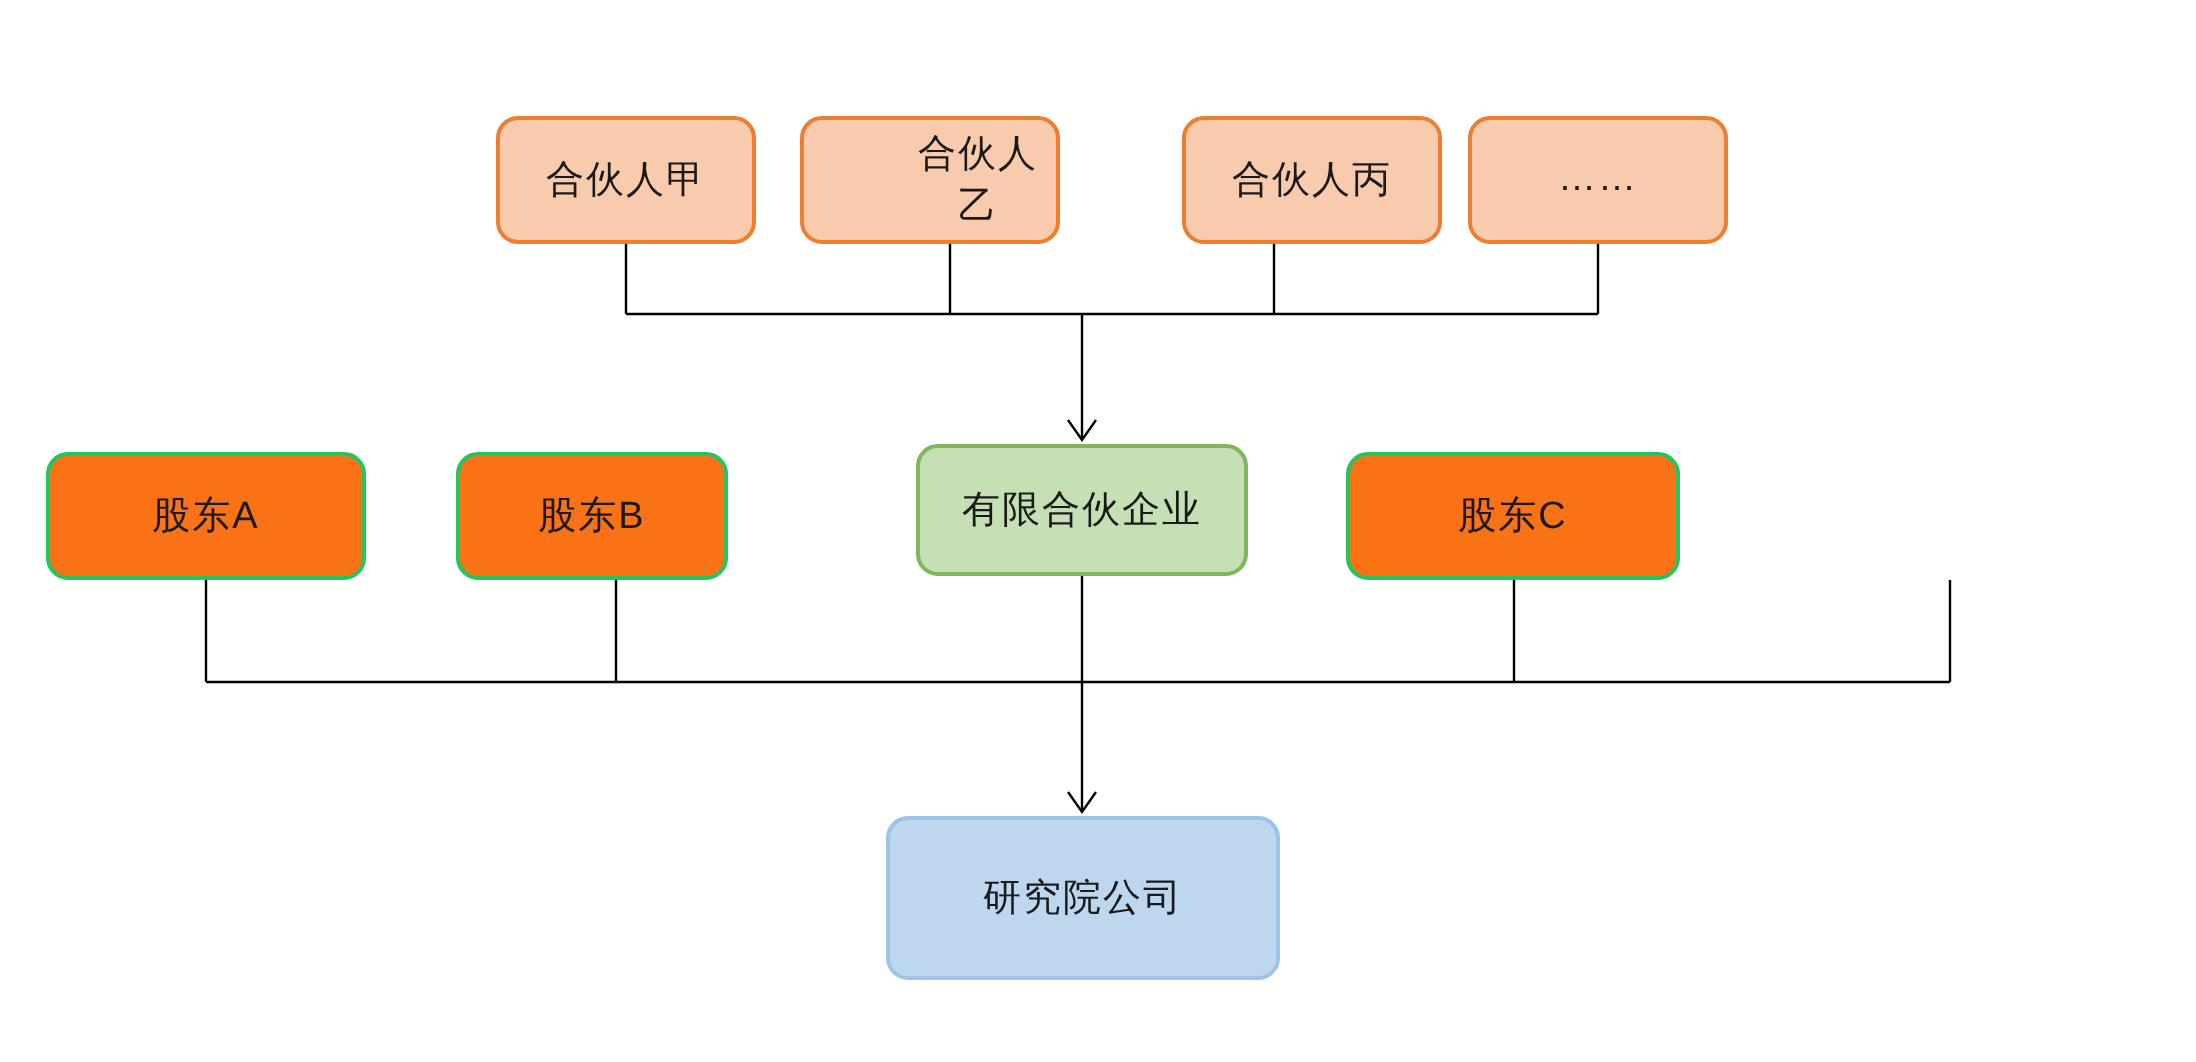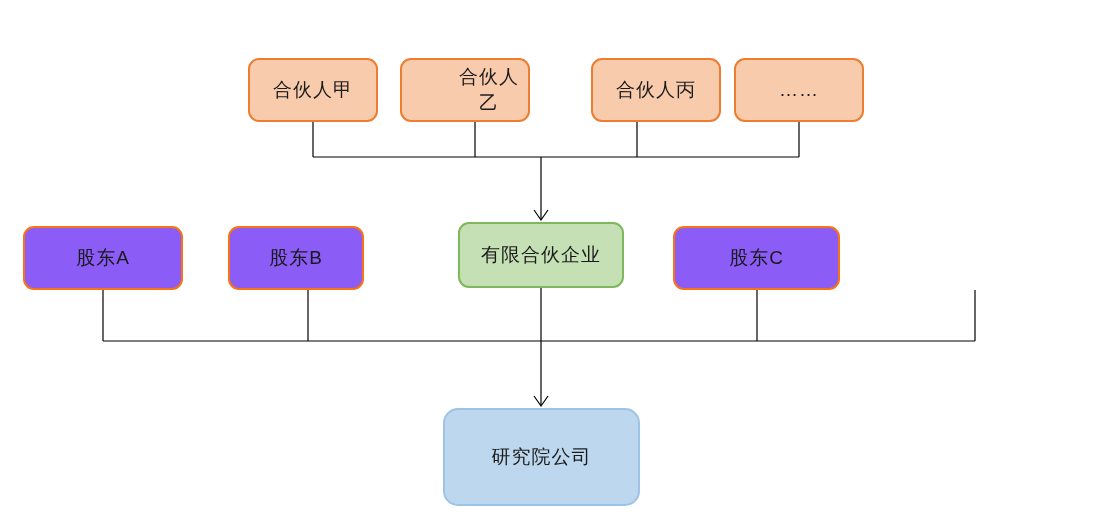--- a/index.html
+++ b/index.html
@@ -33,21 +33,21 @@
     border-radius: 11px;
     display: flex;
     align-items: center;
     justify-content: center;
     font-size: 19px;
     color: #1a1a1a;
     letter-spacing: 1px;
     text-align: center;
   }
   .node.orange { background: #F8CBAD; border: 2px solid #ED7D31; }
-  .node.gold   { background: #8b5cf6; border: 2px solid #f97316; }
+  .node.gold   { background: #f97316; border: 2px solid #22c55e; }
   .node.green  { background: #C5E0B4; border: 2px solid #7FB75C; }
   .node.blue   { background: #BDD7EE; border: 2px solid #9DC3E6; }
 </style>
 </head>
 <body>
 
 <div class="canvas">
 
   <svg class="connectors" viewBox="0 0 1098 531" xmlns="http://www.w3.org/2000/svg">
 
@@ -71,15 +71,15 @@
   <div class="node orange" style="left:248px; top:58px;  width:130px; height:64px;">合伙人甲</div>
   <div class="node orange" style="left:400px; top:58px;  width:130px; height:64px;padding-left:48px;">合伙人乙</div>
   <div class="node orange" style="left:572px; top:58px;  width:130px; height:64px;margin-left:19px;">合伙人丙</div>
   <div class="node orange" style="left:734px; top:58px;  width:130px; height:64px;">……</div>
 
   <div class="node gold" style="left:23px;  top:226px; width:160px; height:64px;">股东A</div>
   <div class="node gold" style="left:228px; top:226px; width:136px; height:64px;">股东B</div>
   <div class="node green" style="left:458px; top:222px; width:166px; height:66px;">有限合伙企业</div>
   <div class="node gold" style="left:673px; top:226px; width:167px; height:64px;">股东C</div>
 
-  <div class="node blue" style="left:443px; top:408px; width:197px; height:98px;border-radius:15px;">研究院公司</div>
+  <div class="node blue" style="left:443px; top:408px; width:197px; height:82px;">研究院公司</div>
 
 </div>
 
 </body></html>

